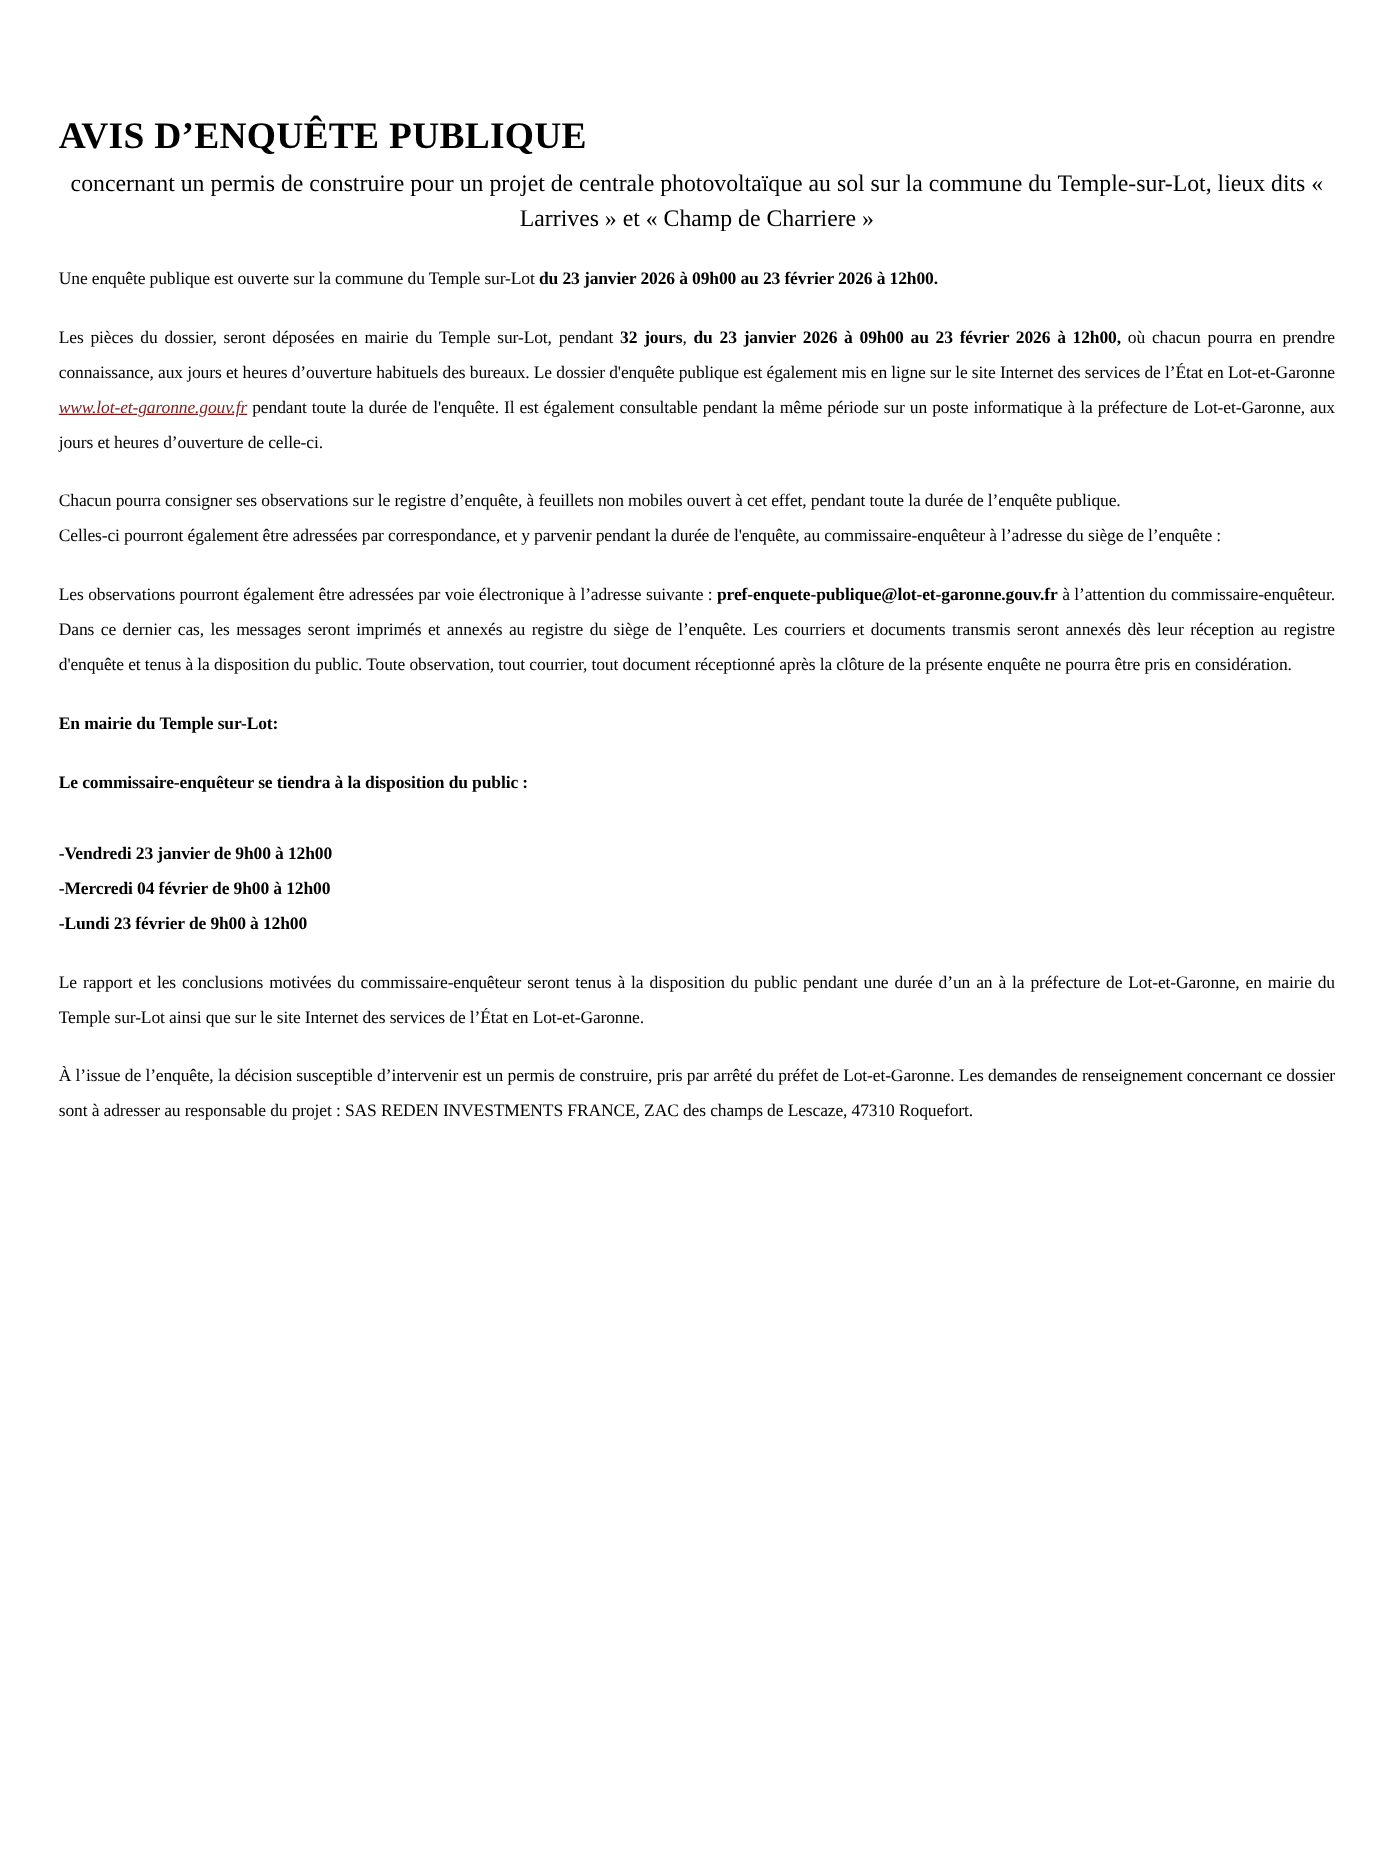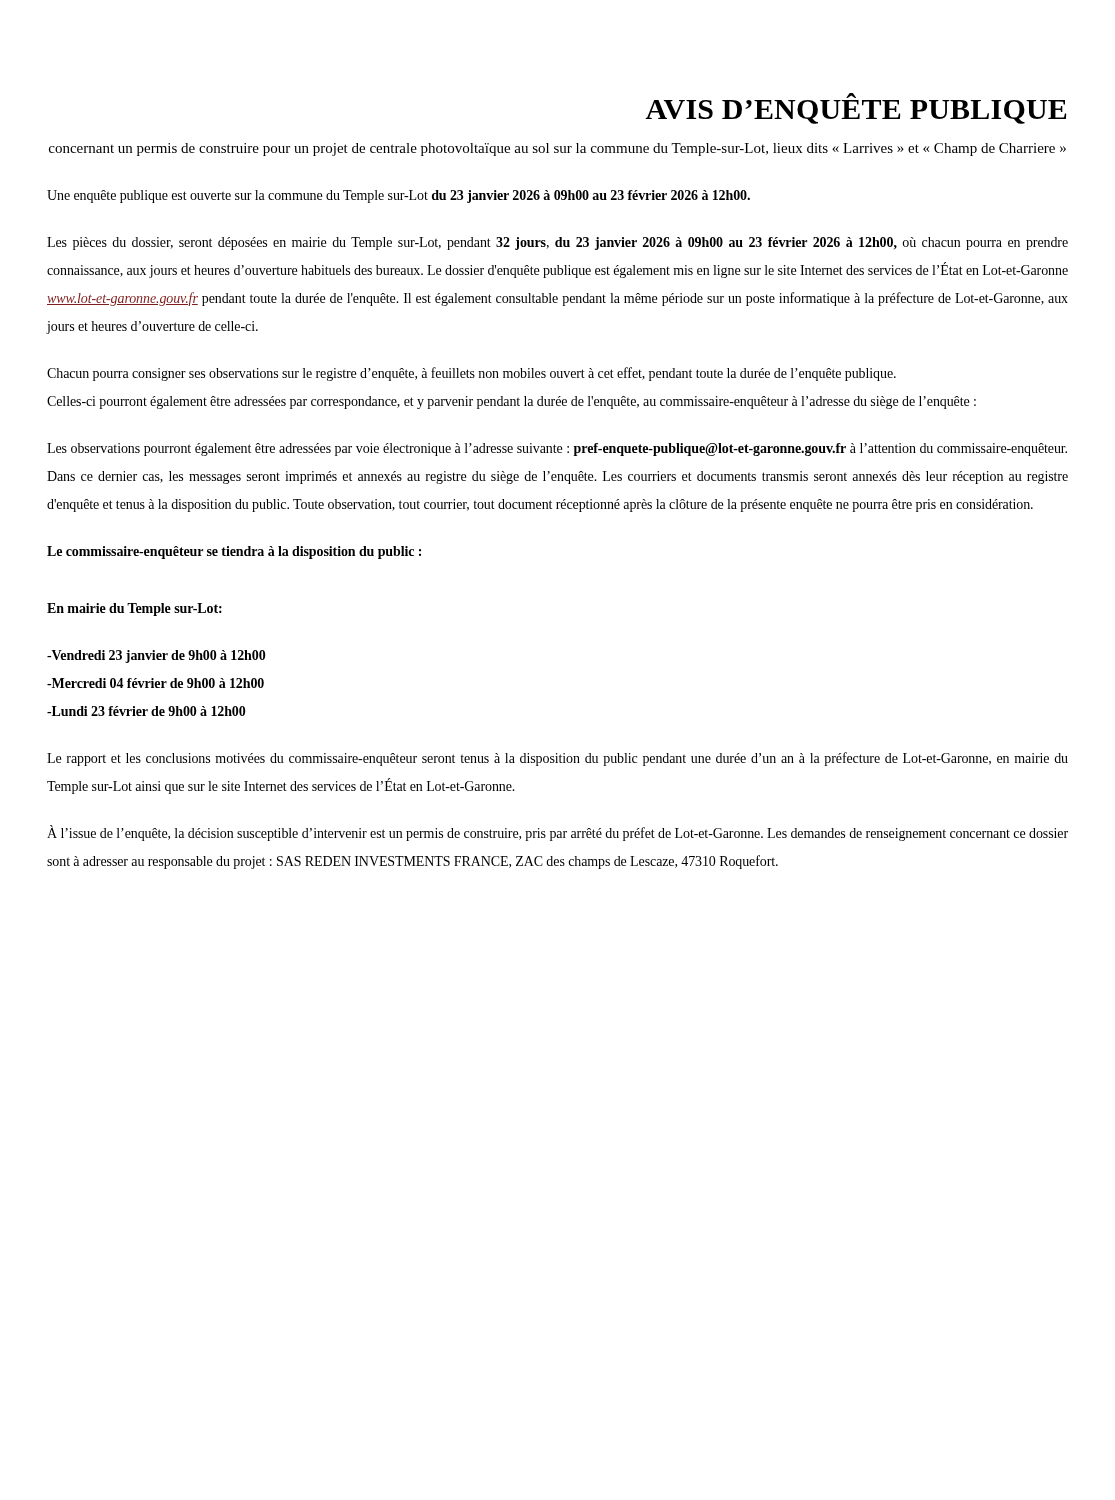--- a/index.html
+++ b/index.html
@@ -16,26 +16,26 @@
     color: #000000;
     font-family: "Liberation Serif", serif;
     overflow: hidden;
     box-sizing: border-box;
     padding: 90px 47px 0 47px;
   }
   .title {
     font-size: 30px;
     line-height: 38px;
     font-weight: bold;
-    text-align: right;
+    text-align: left;
     margin: 0 0 6px 0;
     letter-spacing: 0.2px;
   }
   .subtitle {
-    font-size: 15px;
+    font-size: 19px;
     line-height: 28px;
     text-align: center;
     margin: 0 0 20px 0;
   }
   .para {
     font-size: 14px;
     line-height: 28px;
     margin: 0 0 19px 0;
     text-align: justify;
     letter-spacing: -0.1px;
@@ -58,19 +58,19 @@
 <body>
 
 <div class="page">
   <h1 class="title">AVIS D’ENQUÊTE PUBLIQUE</h1>
   <div class="subtitle">concernant un permis de construire pour un projet de centrale photovoltaïque au sol sur la commune du Temple-sur-Lot, lieux dits « Larrives » et « Champ de Charriere »</div>
   <div id="doc-body">
       <p class="para"><span>Une enquête publique est ouverte sur la commune du Temple sur-Lot </span><span class="run-b">du 23 janvier 2026 à 09h00 au 23 février 2026 à 12h00.</span></p>
       <p class="para"><span>Les pièces du dossier, seront déposées en mairie du Temple sur-Lot, pendant </span><span class="run-b">32 jours</span><span>, </span><span class="run-b">du 23 janvier 2026 à 09h00 au 23 février 2026 à 12h00,</span><span> où chacun pourra en prendre connaissance, aux jours et heures d’ouverture habituels des bureaux. Le dossier d'enquête publique est également mis en ligne sur le site Internet des services de l’État en Lot-et-Garonne </span><a class="doc-link run-i run-u">www.lot-et-garonne.gouv.fr</a><span> pendant toute la durée de l'enquête. Il est également consultable pendant la même période sur un poste informatique à la préfecture de Lot-et-Garonne, aux jours et heures d’ouverture de celle-ci.</span></p>
       <p class="para"><span>Chacun pourra consigner ses observations sur le registre d’enquête, à feuillets non mobiles ouvert à cet effet, pendant toute la durée de l’enquête publique.</span><br><span>Celles-ci pourront également être adressées par correspondance, et y parvenir pendant la durée de l'enquête, au commissaire-enquêteur à l’adresse du siège de l’enquête :</span></p>
       <p class="para"><span>Les observations pourront également être adressées par voie électronique à l’adresse suivante : </span><span class="run-b">pref-enquete-publique@lot-et-garonne.gouv.fr</span><span> à l’attention du commissaire-enquêteur. Dans ce dernier cas, les messages seront imprimés et annexés au registre du siège de l’enquête. Les courriers et documents transmis seront annexés dès leur réception au registre d'enquête et tenus à la disposition du public. Toute observation, tout courrier, tout document réceptionné après la clôture de la présente enquête ne pourra être pris en considération.</span></p>
+      <p class="para"><span class="run-b">En mairie du Temple sur-Lot:</span></p>
       <p class="para mb-head"><span class="run-b">Le commissaire-enquêteur se tiendra à la disposition du public :</span></p>
-      <p class="para"><span class="run-b">En mairie du Temple sur-Lot:</span></p>
       <p class="para"><span class="run-b">-Vendredi 23 janvier de 9h00 à 12h00</span><br><span class="run-b">-Mercredi 04 février de 9h00 à 12h00</span><br><span class="run-b">-Lundi 23 février de 9h00 à 12h00</span></p>
       <p class="para"><span>Le rapport et les conclusions motivées du commissaire-enquêteur seront tenus à la disposition du public pendant une durée d’un an à la préfecture de Lot-et-Garonne, en mairie du Temple sur-Lot ainsi que sur le site Internet des services de l’État en Lot-et-Garonne.</span></p>
       <p class="para mb-none"><span>À l’issue de l’enquête, la décision susceptible d’intervenir est un permis de construire, pris par arrêté du préfet de Lot-et-Garonne. Les demandes de renseignement concernant ce dossier sont à adresser au responsable du projet : SAS REDEN INVESTMENTS FRANCE, ZAC des champs de Lescaze, 47310 Roquefort.</span></p>
     </div>
 </div>
 
 </body></html>

